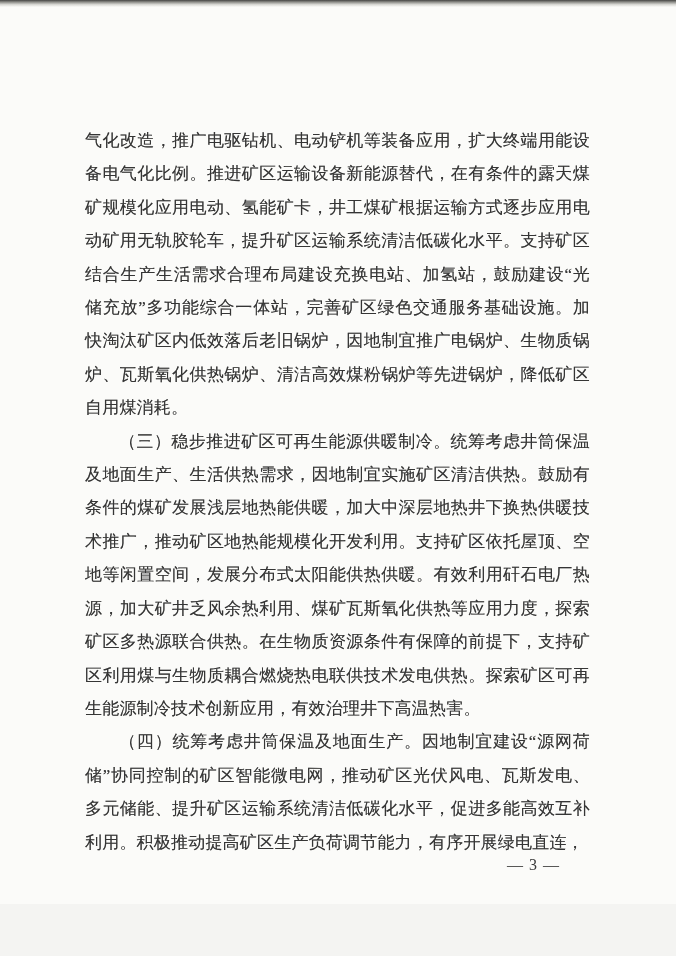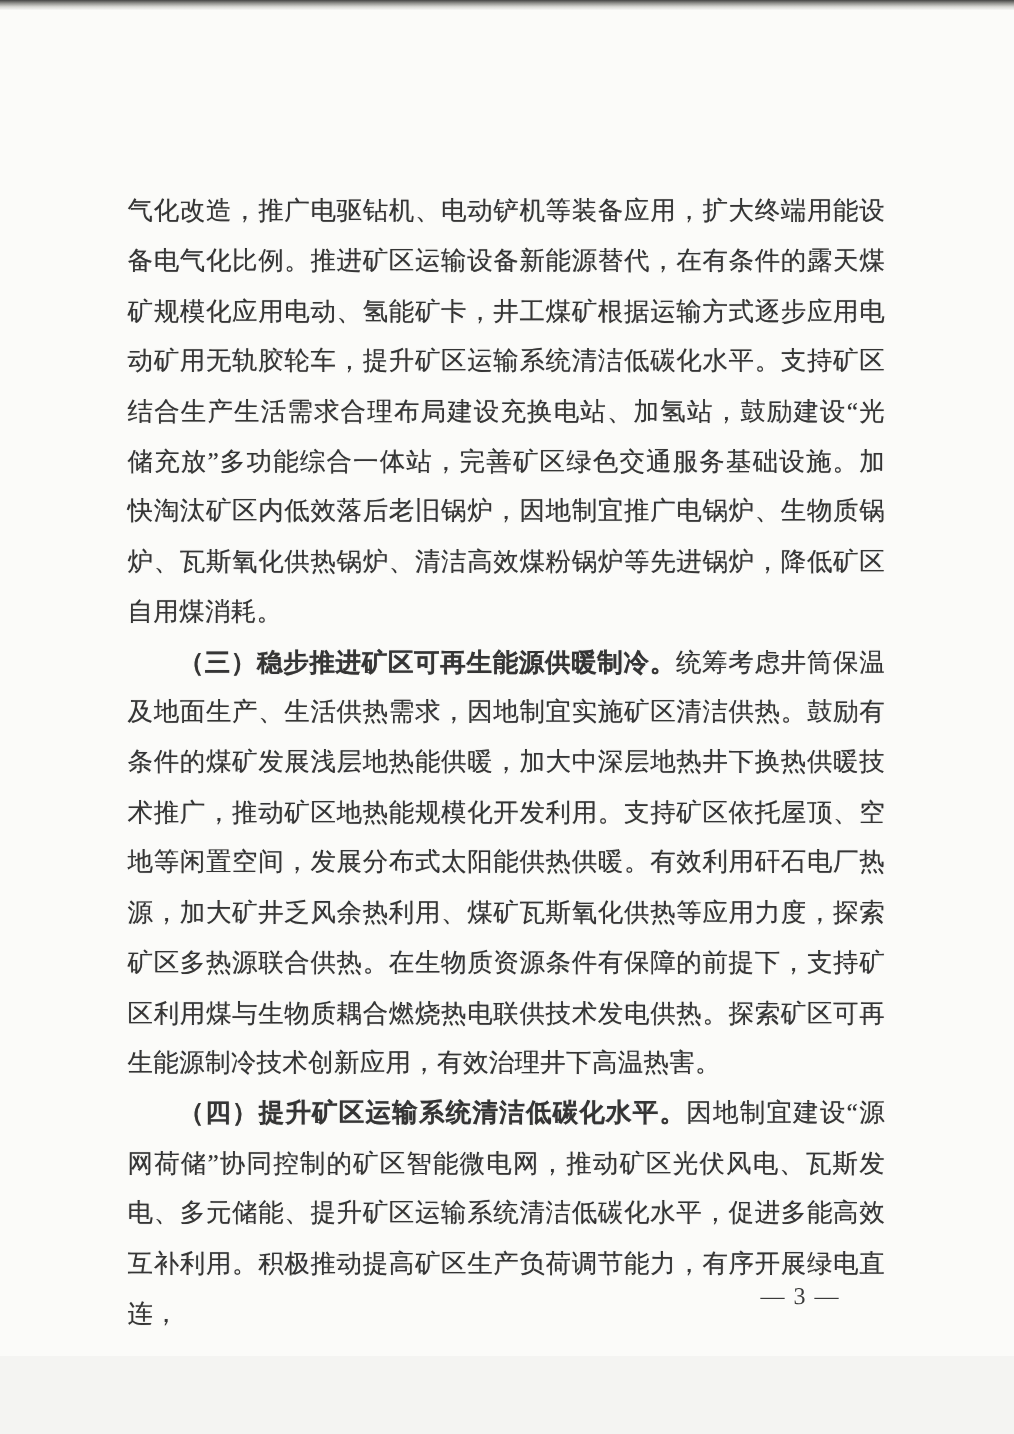--- a/index.html
+++ b/index.html
@@ -38,21 +38,21 @@
     text-align: justify;
     color: #353535;
     letter-spacing: 0.2px;
     text-shadow: 0 0 0.5px rgba(70,70,70,0.55);
     word-break: break-all;
   }
   .indent {
     text-indent: 34px;
   }
   .lead {
-    font-weight: 700;
+    font-weight: 400;
   }
   .footer {
     position: absolute;
     top: 856px;
     left: 0;
     width: 560px;
     text-align: right;
     font-size: 16px;
     letter-spacing: 1px;
     color: #3a3a3a;
@@ -62,17 +62,17 @@
 <body>
 
 <div class="page">
   <div class="scan-edge"></div>
 
   <div class="content">
     <p class="para"><span>气化改造，推广电驱钻机、电动铲机等装备应用，扩大终端用能设备电气化比例。推进矿区运输设备新能源替代，在有条件的露天煤矿规模化应用电动、氢能矿卡，井工煤矿根据运输方式逐步应用电动矿用无轨胶轮车，提升矿区运输系统清洁低碳化水平。支持矿区结合生产生活需求合理布局建设充换电站、加氢站，鼓励建设“光储充放”多功能综合一体站，完善矿区绿色交通服务基础设施。加快淘汰矿区内低效落后老旧锅炉，因地制宜推广电锅炉、生物质锅炉、瓦斯氧化供热锅炉、清洁高效煤粉锅炉等先进锅炉，降低矿区自用煤消耗。</span></p>
 
     <p class="para indent"><b class="lead">（三）稳步推进矿区可再生能源供暖制冷。</b><span>统筹考虑井筒保温及地面生产、生活供热需求，因地制宜实施矿区清洁供热。鼓励有条件的煤矿发展浅层地热能供暖，加大中深层地热井下换热供暖技术推广，推动矿区地热能规模化开发利用。支持矿区依托屋顶、空地等闲置空间，发展分布式太阳能供热供暖。有效利用矸石电厂热源，加大矿井乏风余热利用、煤矿瓦斯氧化供热等应用力度，探索矿区多热源联合供热。在生物质资源条件有保障的前提下，支持矿区利用煤与生物质耦合燃烧热电联供技术发电供热。探索矿区可再生能源制冷技术创新应用，有效治理井下高温热害。</span></p>
 
-    <p class="para indent"><b class="lead">（四）提升矿区运输系统清洁低碳化水平。</b><span>因地制宜建设“源网荷储”协同控制的矿区智能微电网，推动矿区光伏风电、瓦斯发电、多元储能、提升矿区运输系统清洁低碳化水平，促进多能高效互补利用。积极推动提高矿区生产负荷调节能力，有序开展绿电直连，</span></p>
+    <p class="para indent"><b class="lead">（四）统筹考虑井筒保温及地面生产。</b><span>因地制宜建设“源网荷储”协同控制的矿区智能微电网，推动矿区光伏风电、瓦斯发电、多元储能、提升矿区运输系统清洁低碳化水平，促进多能高效互补利用。积极推动提高矿区生产负荷调节能力，有序开展绿电直连，</span></p>
   </div>
 
   <div class="footer">— 3 —</div>
 </div>
 
 </body></html>

